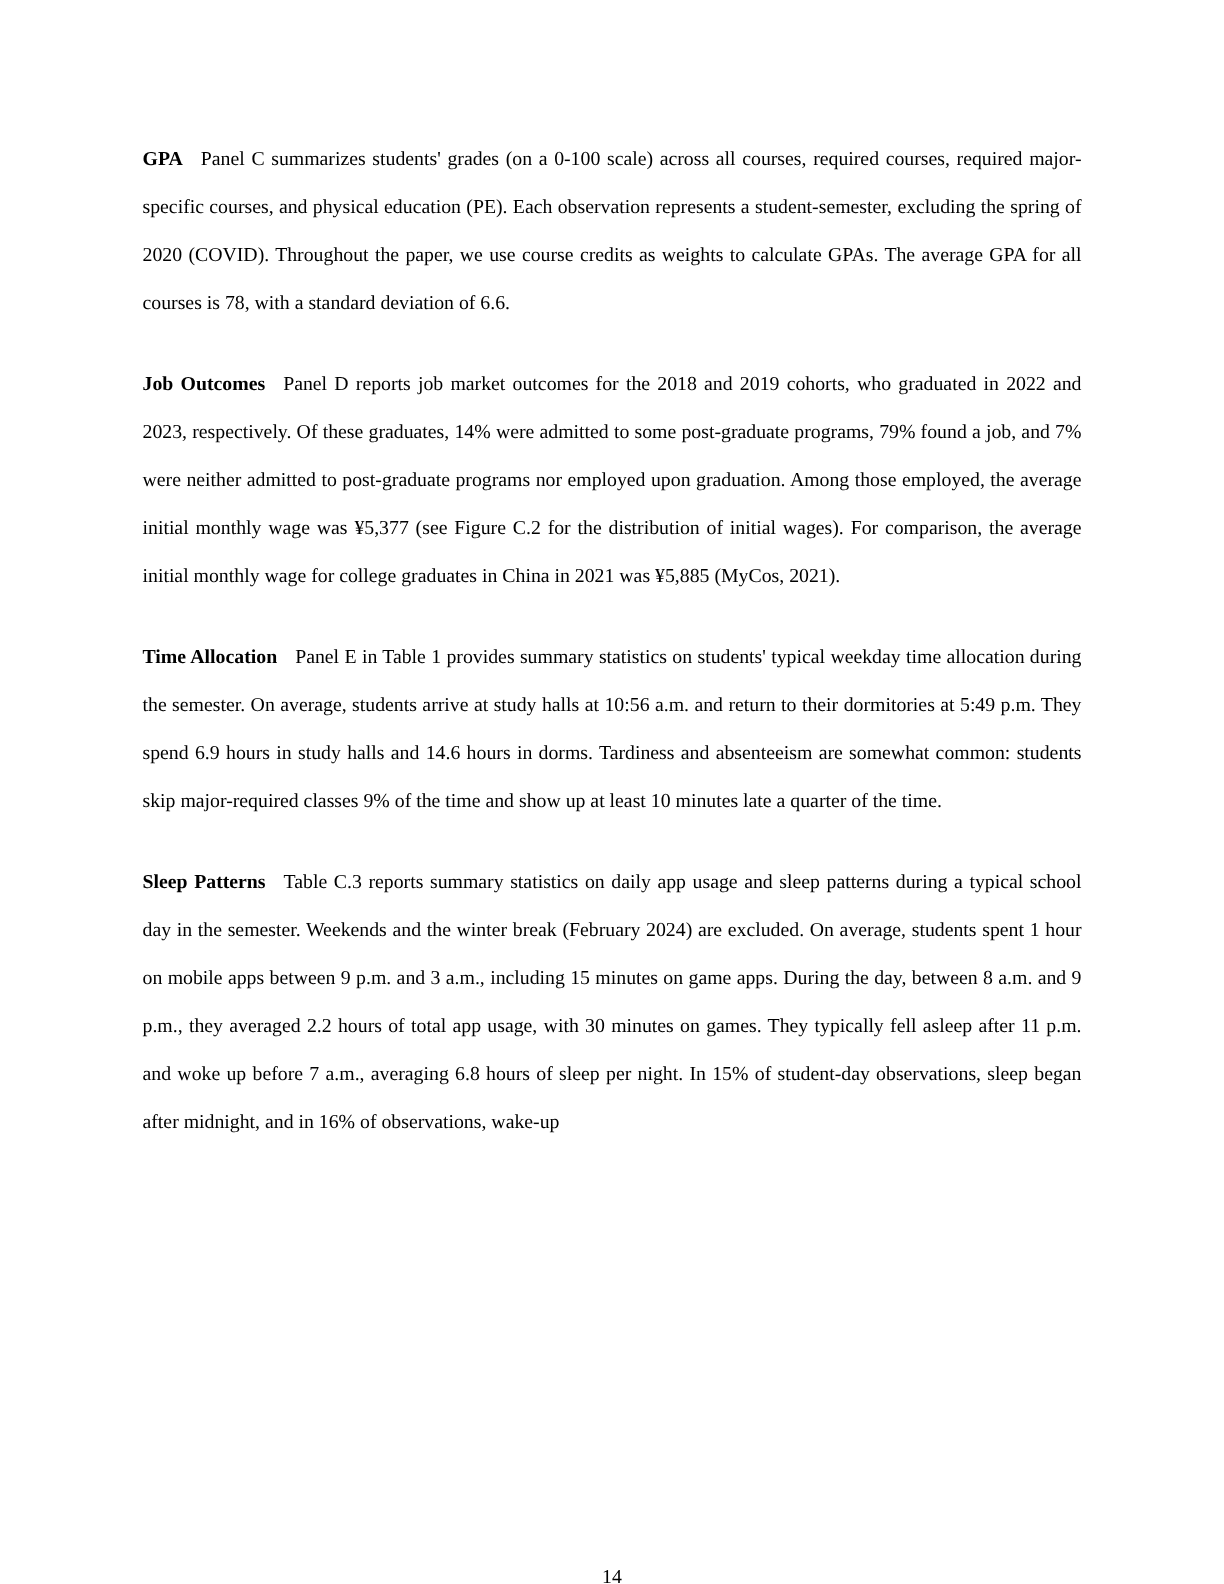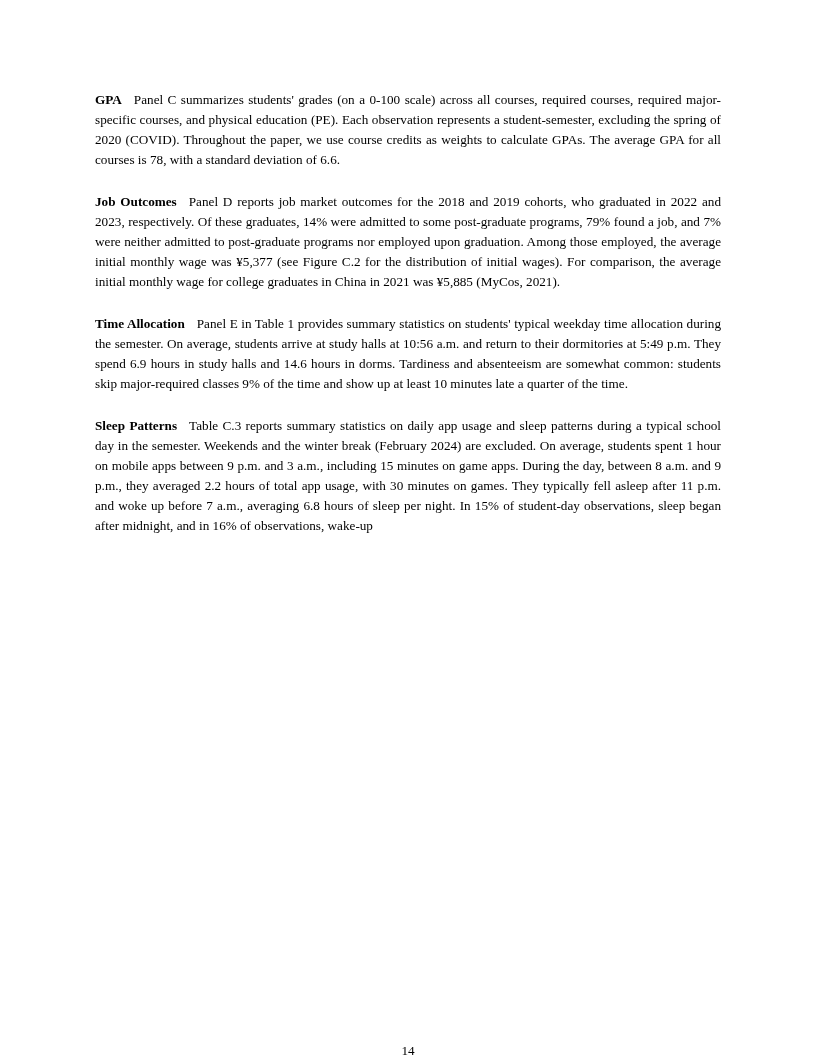--- a/index.html
+++ b/index.html
@@ -17,21 +17,21 @@
     box-sizing: border-box;
   }
   .content {
     position: absolute;
     left: 95px;
     top: 90px;
     width: 626px;
   }
   .para {
     font-size: 13.2px;
-    line-height: 20px;
+    line-height: 32px;
     text-align: justify;
     text-justify: inter-word;
     margin: 0 0 22px 0;
     hyphens: none;
   }
   .para:last-child {
     margin-bottom: 0;
   }
   .lead {
     font-weight: bold;

